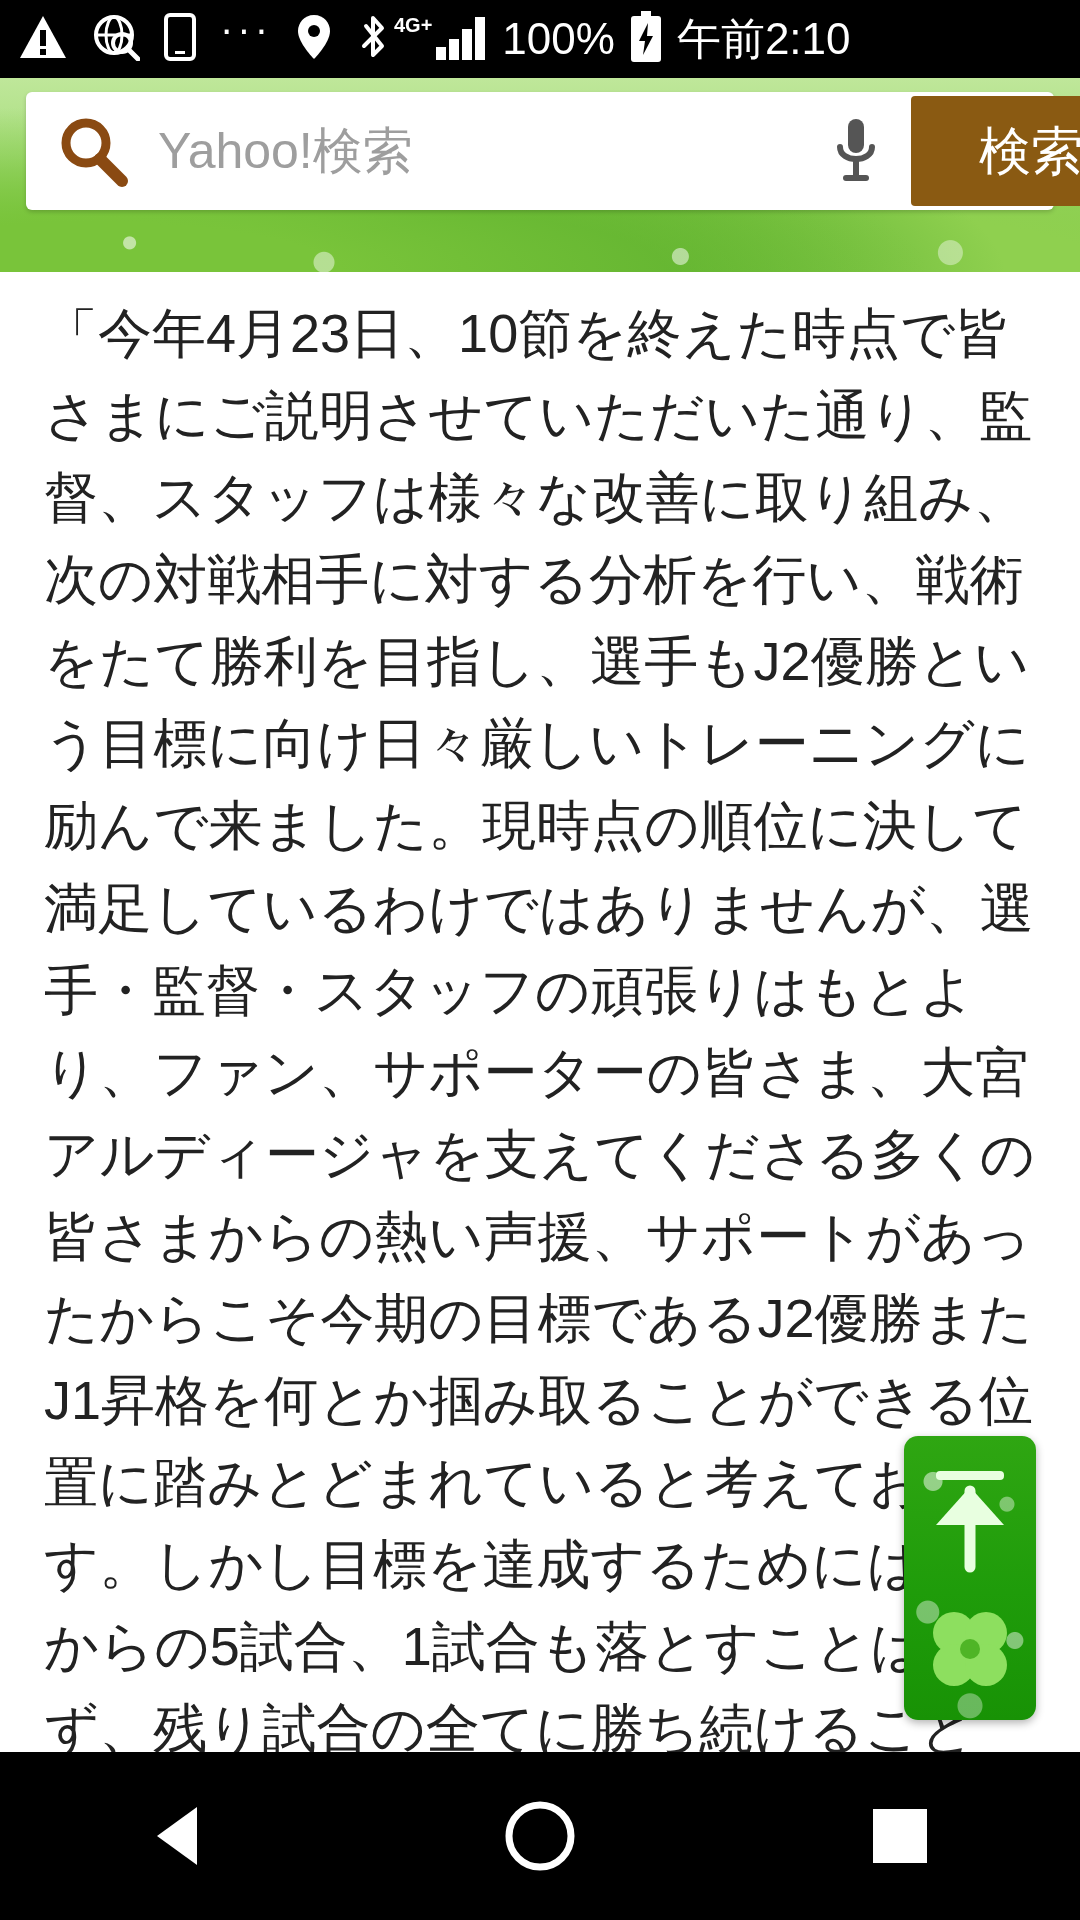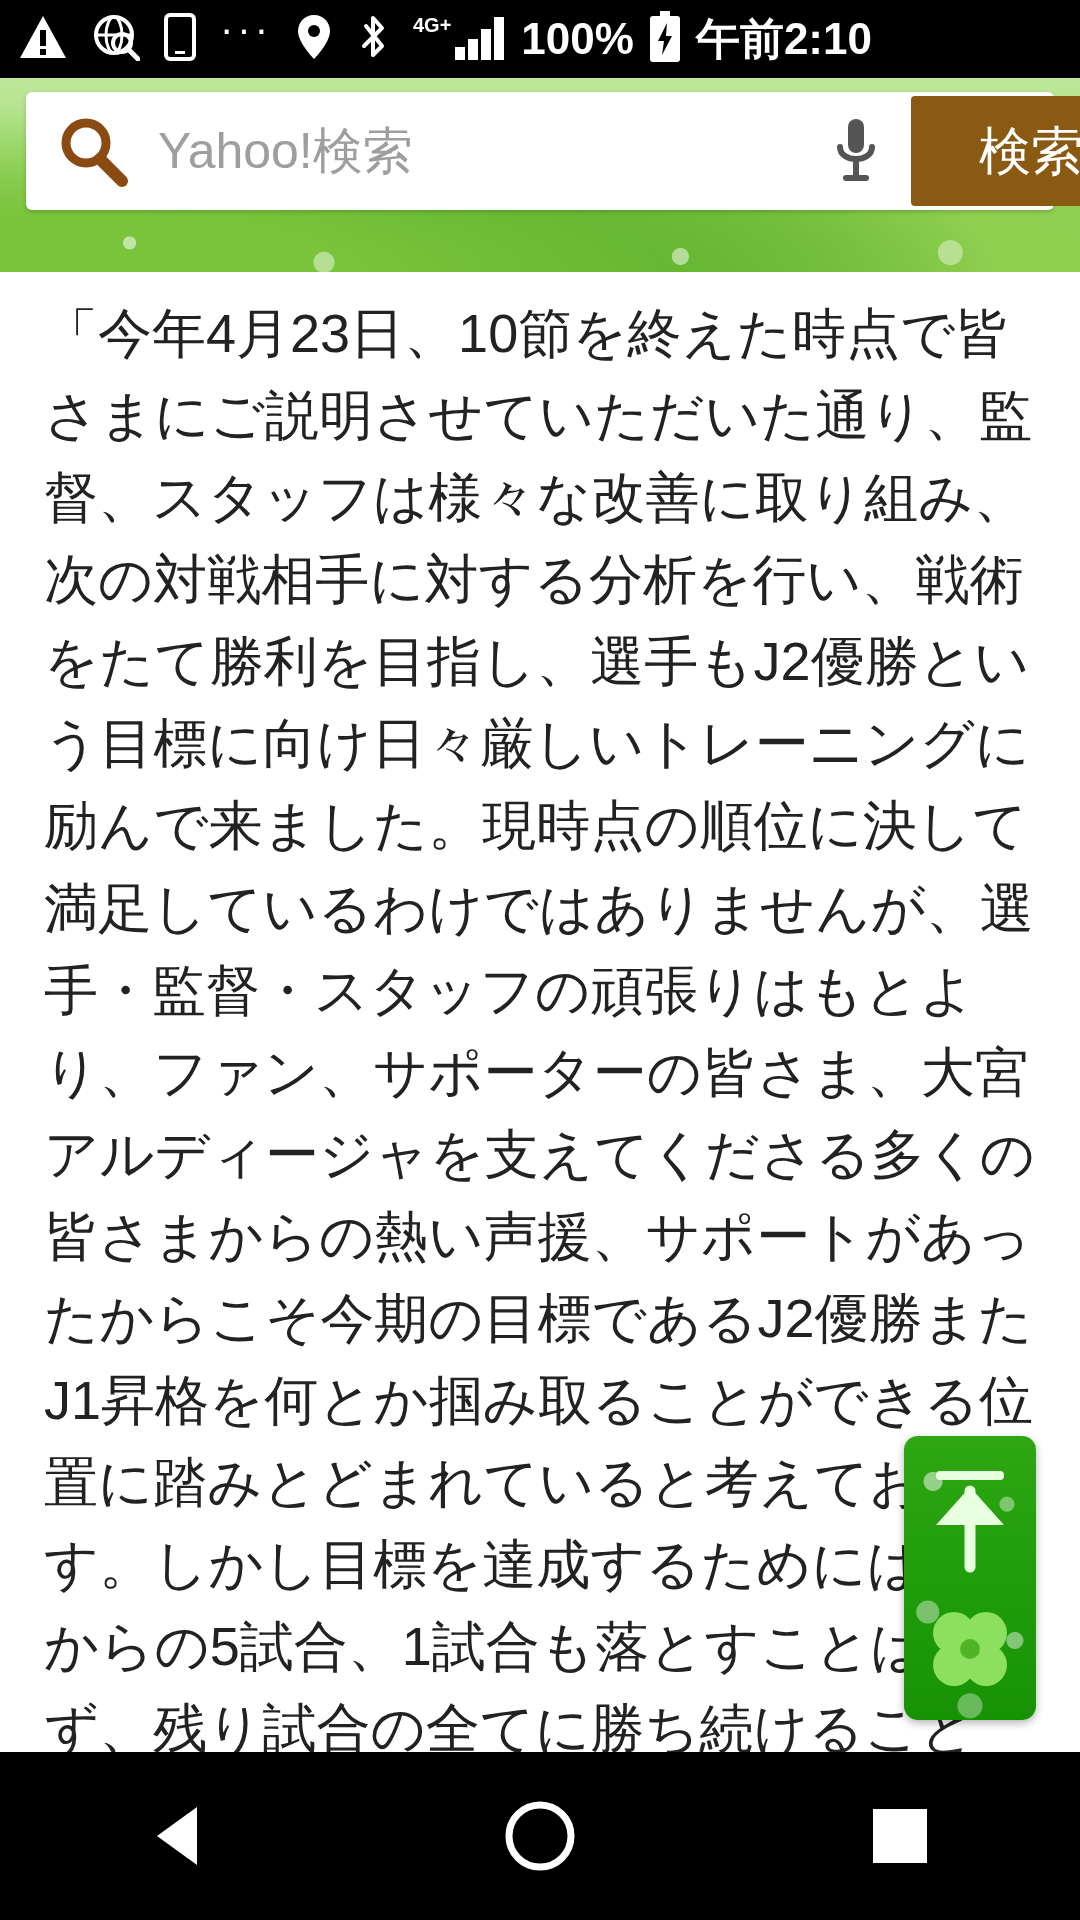--- a/index.html
+++ b/index.html
@@ -42,21 +42,21 @@
   }
   .sb-right {
     display: flex;
     align-items: center;
     gap: 14px;
   }
   .sb-icon { display: block; }
   .sb-text {
     color: #ffffff;
     font-size: 44px;
-    font-weight: bold;
+    font-weight: normal;
     letter-spacing: 0px;
     line-height: 1;
     white-space: nowrap;
   }
   .sb-dots {
     color: #ffffff;
     font-size: 40px;
     letter-spacing: 4px;
     line-height: 1;
     position: relative;
@@ -64,21 +64,20 @@
   }
   .sb-4g {
     color: #ffffff;
     font-size: 20px;
     font-weight: bold;
     line-height: 1;
     position: relative;
     top: -14px;
     left: 4px;
     margin-right: -8px;
-    margin-left: 19px;
   }
 
   
   #searchheader {
     position: absolute;
     top: 78px; left: 0;
     width: 1080px;
     height: 194px;
     overflow: hidden;
     background:

